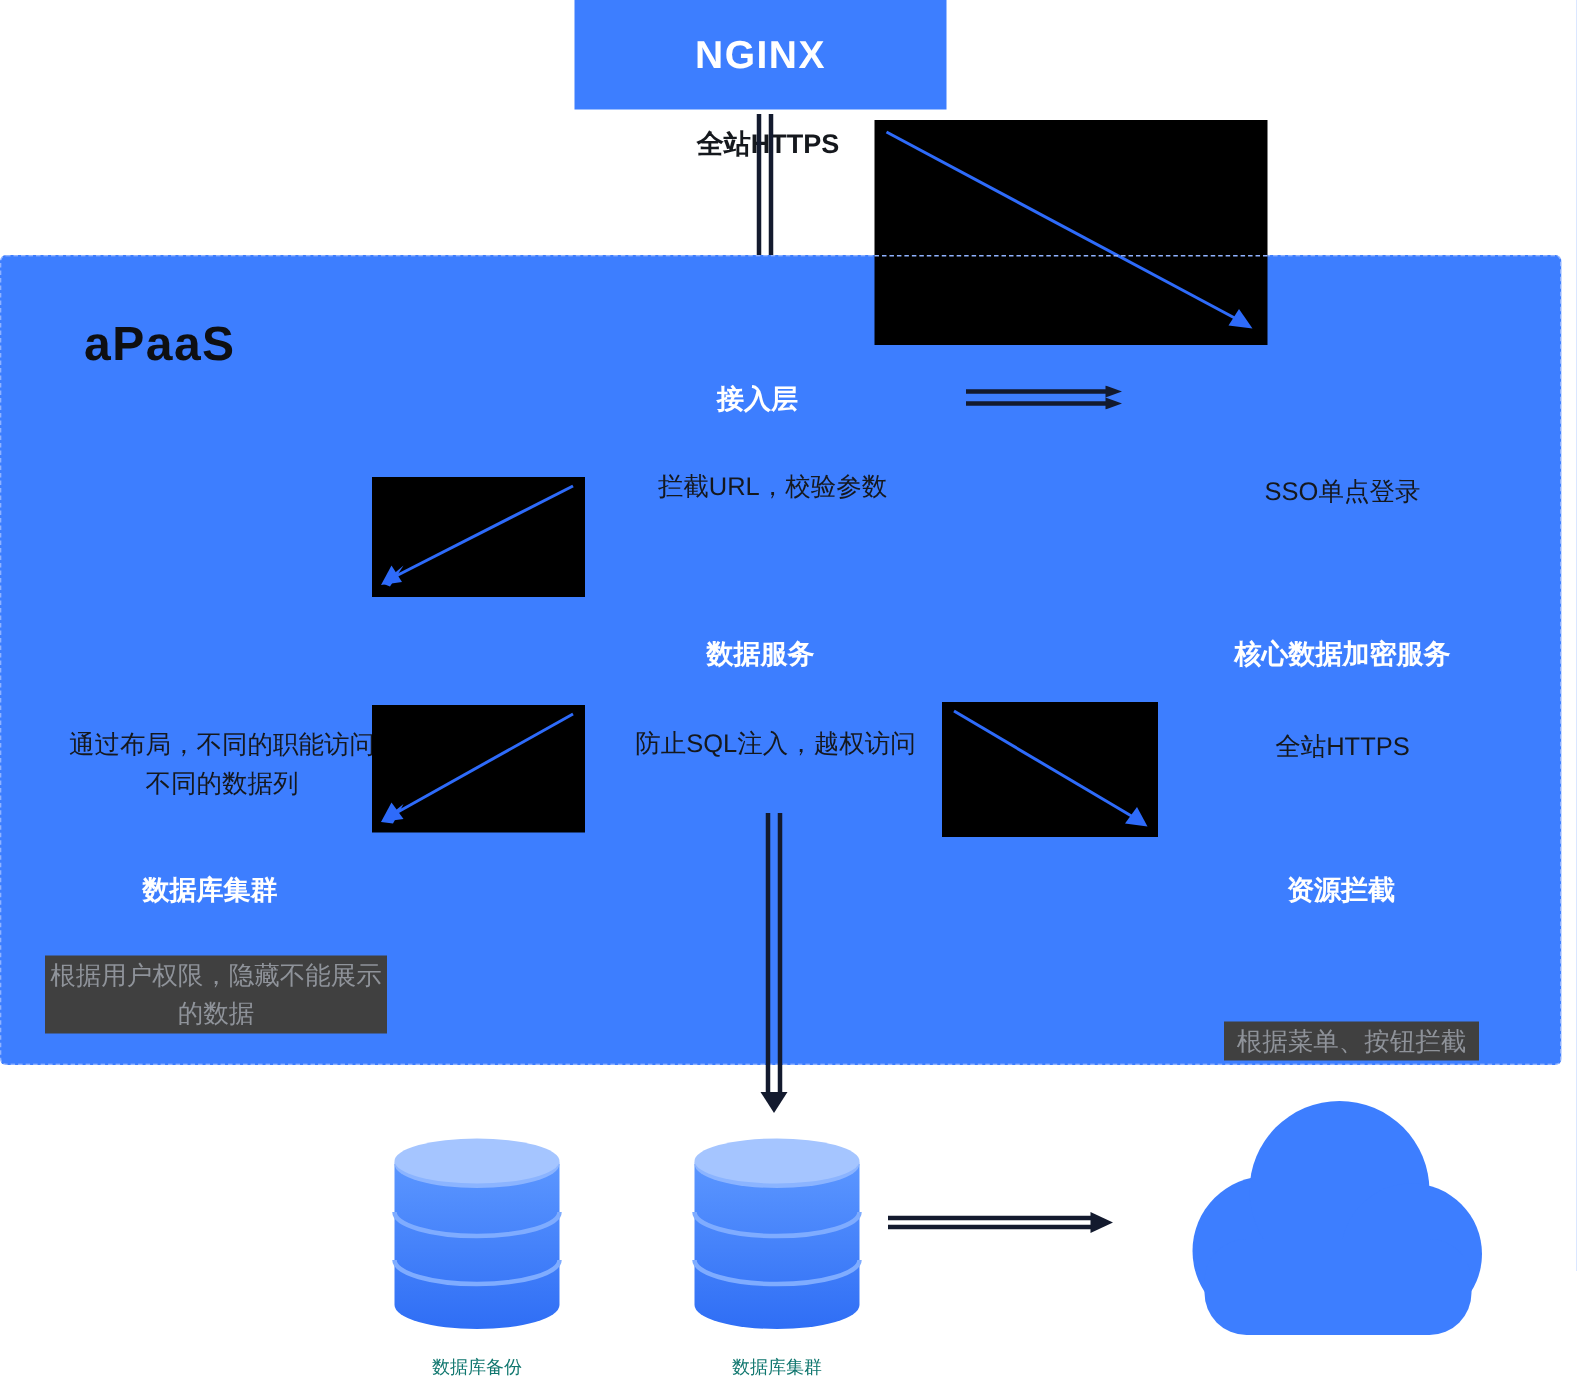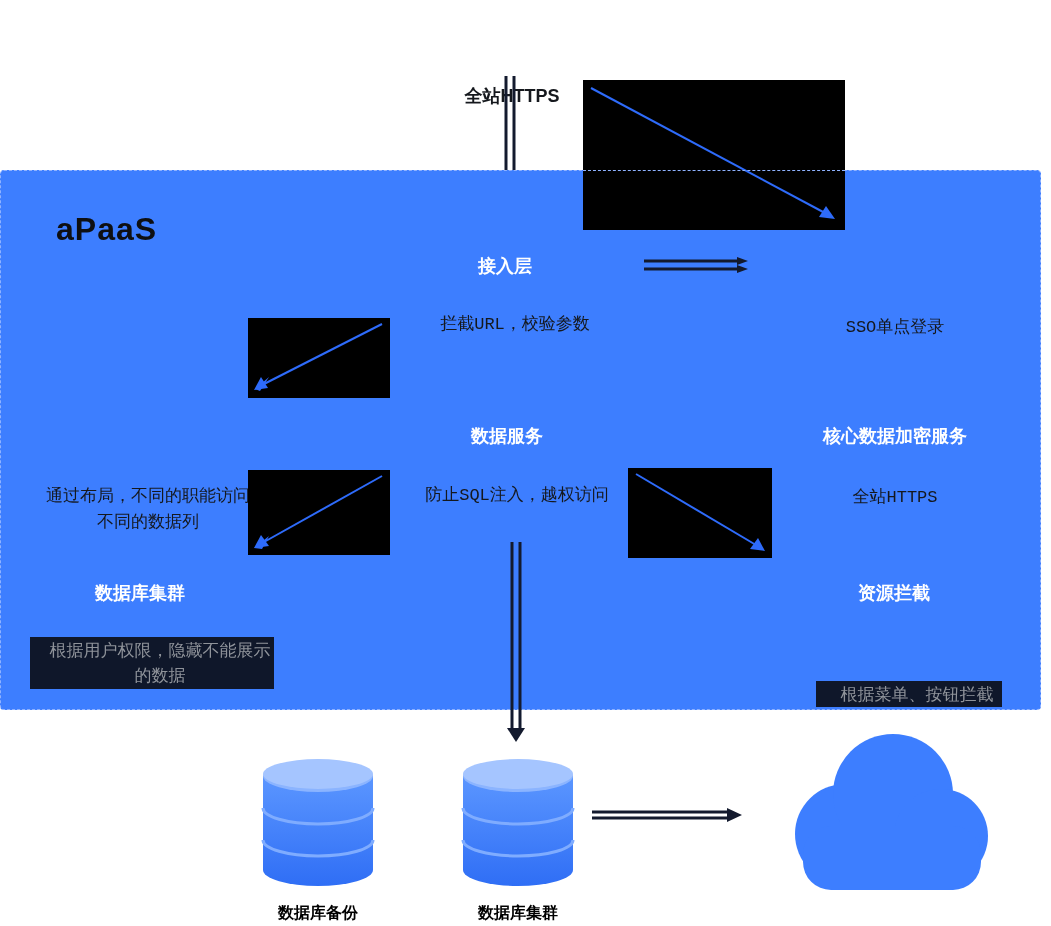--- a/index.html
+++ b/index.html
@@ -19,52 +19,55 @@
 
   .black-box{background:#000000;}
   .box1{left:583px;top:80px;width:262px;height:150px;}
   .box2{left:248px;top:318px;width:142px;height:80px;}
   .box3{left:248px;top:470px;width:142px;height:85px;}
   .box4{left:628px;top:468px;width:144px;height:90px;}
   .dash-overlay{left:583px;top:170px;width:262px;height:0;border-top:1px dashed #8fb2ff;}
 
   .node-title{color:#ffffff;font-size:18px;font-weight:700;text-align:center;}
   .node-desc{color:#15181d;font-size:17px;font-weight:500;text-align:center;
-    white-space:pre-line;line-height:26px;font-family:Liberation Mono, monospace;}
-  .band{background:#0f172a;color:#8f939a;font-size:17px;font-weight:500;
+    white-space:pre-line;line-height:26px;}
+  .band{background:#404040;color:#8f939a;font-size:17px;font-weight:500;
     text-align:center;white-space:pre-line;line-height:25px;
-    display:flex;align-items:center;justify-content:center;padding-left:16px;}
+    display:flex;align-items:center;justify-content:center;}
 
   .t-access{left:405px;top:254px;width:200px;}
   .t-login{left:795px;top:254px;width:200px;}
   .d-access{left:385px;top:312px;width:260px;}
   .d-login{left:795px;top:315px;width:200px;text-align:center;}
   .t-layout{left:37px;top:424px;width:200px;}
   .t-dataservice{left:407px;top:424px;width:200px;}
   .t-encryption{left:745px;top:424px;width:300px;}
   .d-layout{left:18px;top:484px;width:260px;}
   .d-dataservice{left:387px;top:483px;width:260px;}
   .d-encryption{left:795px;top:485px;width:200px;}
   .t-permission{left:40px;top:581px;width:200px;}
   .t-resource{left:794px;top:581px;width:200px;}
   .band-permission{left:30px;top:637px;width:228px;height:52px;}
   .band-resource{left:816px;top:637px;width:170px;height:26px;margin-top:44px;}
 
-  .storage-label{color:#000000;font-size:16px;font-weight:700;text-align:center;}
+  .storage-label{color:#0f766e;font-size:12px;font-weight:400;text-align:center;}
   .l-db-backup{left:248px;top:903px;width:140px;}
   .l-db-cluster{left:448px;top:903px;width:140px;}
   .l-cloud{left:820px;top:940px;width:140px;}
 
   svg{display:block;}
 </style>
 </head>
 <body>
 
 <div class="canvas">
 
+  <div class="abs nginx-header">
+    <span>NGINX</span>
+  </div>
   <div class="abs nginx-caption">全站HTTPS</div>
 
   <svg class="abs" style="left:498px;top:76px;" width="24" height="145">
     <line x1="8" y1="0" x2="8" y2="130" stroke="#131a2e" stroke-width="3"></line>
     <line x1="16" y1="0" x2="16" y2="130" stroke="#131a2e" stroke-width="3"></line>
     <polygon points="3,129 13,129 8,142" fill="#131a2e"></polygon>
     <polygon points="11,129 21,129 16,142" fill="#131a2e"></polygon>
   </svg>
 
   <div class="abs platform"></div>

